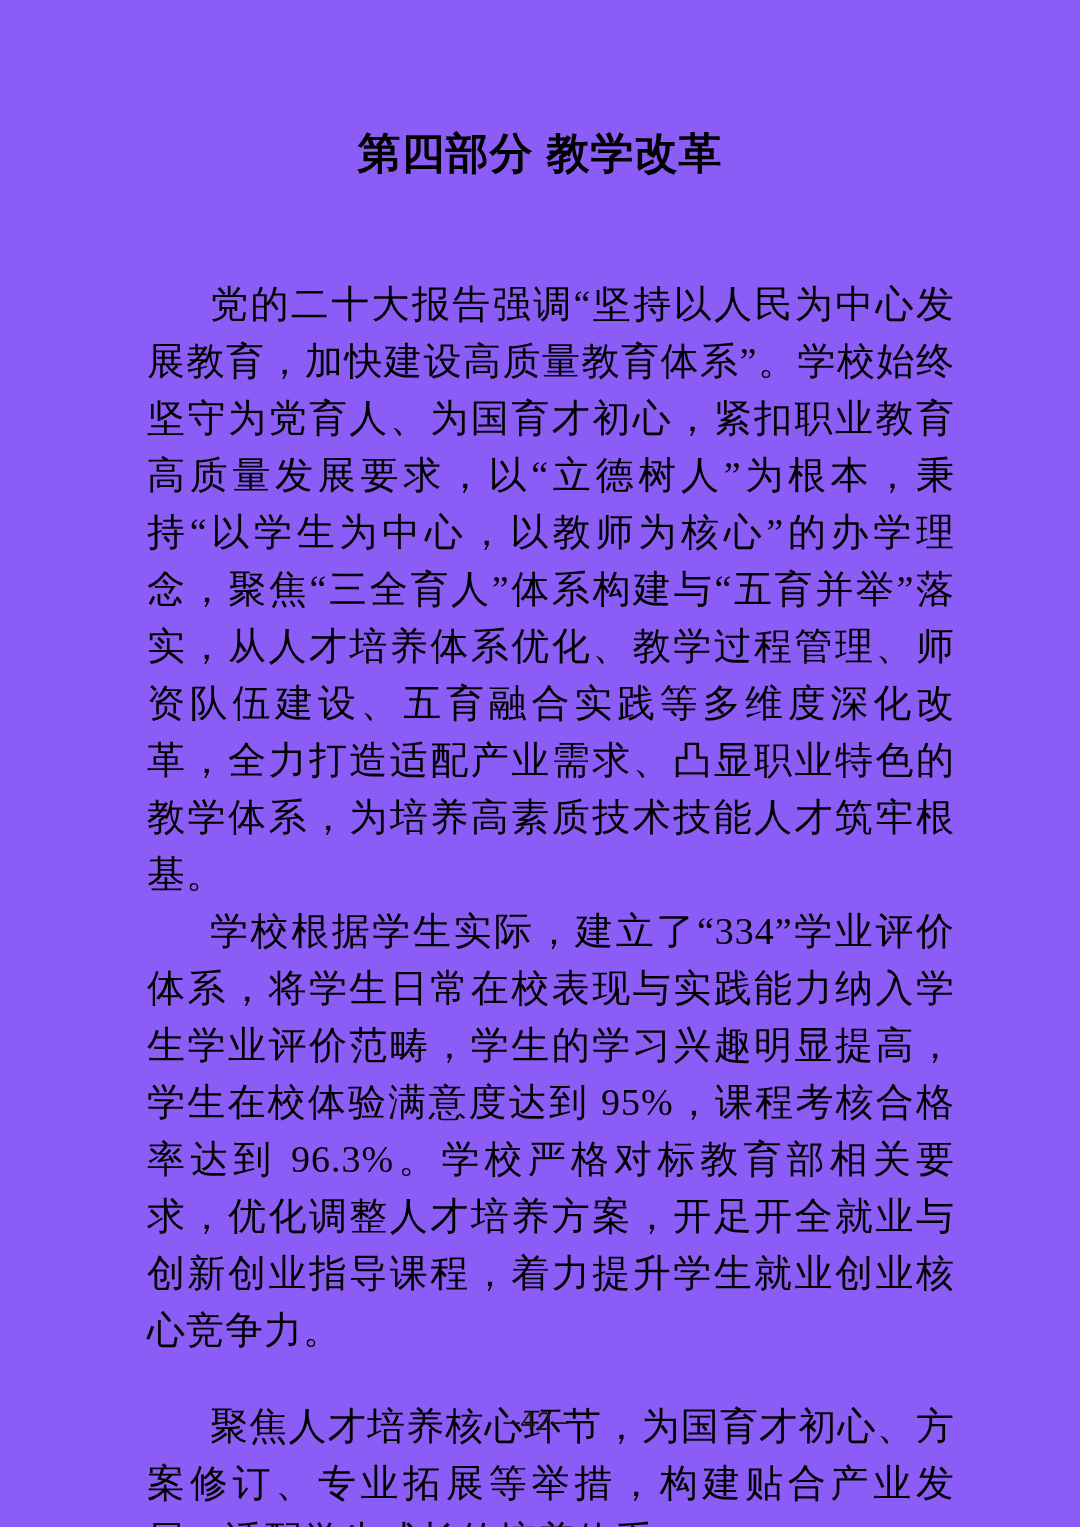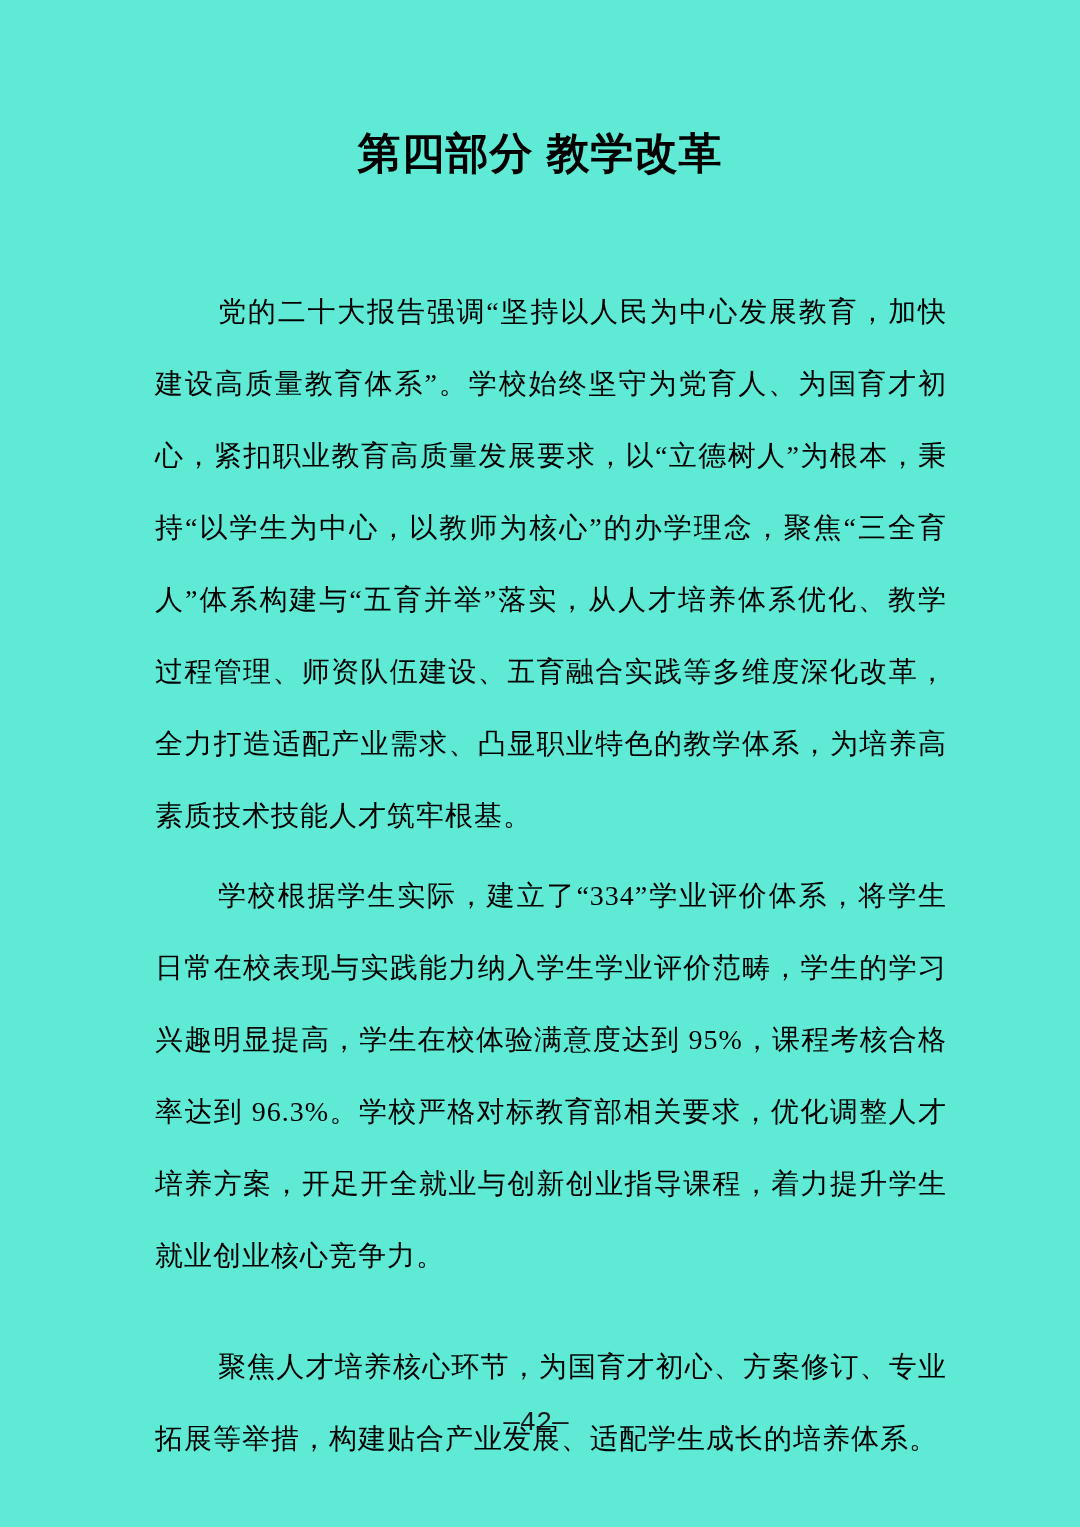--- a/index.html
+++ b/index.html
@@ -4,43 +4,43 @@
 <style>
   html, body {
     margin: 0;
     padding: 0;
     background: #ffffff;
   }
   .page {
     position: relative;
     width: 1080px;
     height: 1527px;
-    background: #5eead4;
+    background: #8b5cf6;
     color: #000000;
     overflow: hidden;
   }
   .doc-title {
     margin: 0;
     padding-top: 126px;
     text-align: center;
     font-family: "Liberation Sans", "DejaVu Sans", sans-serif;
     font-weight: 700;
     font-size: 43px;
     line-height: 54px;
     letter-spacing: 1px;
   }
   .content {
     margin-left: 147px;
     margin-right: 125px;
   }
   .body-para {
-    margin: 8px;
+    margin: 0;
     font-family: "Liberation Serif", "DejaVu Serif", serif;
-    font-size: 28px;
-    line-height: 72px;
+    font-size: 38px;
+    line-height: 57px;
     letter-spacing: 1px;
     text-align: justify;
     text-justify: inter-character;
     text-indent: 63px;
   }
   .body-para.first {
     margin-top: 96px;
   }
   .sub-heading {
     margin: 0;

